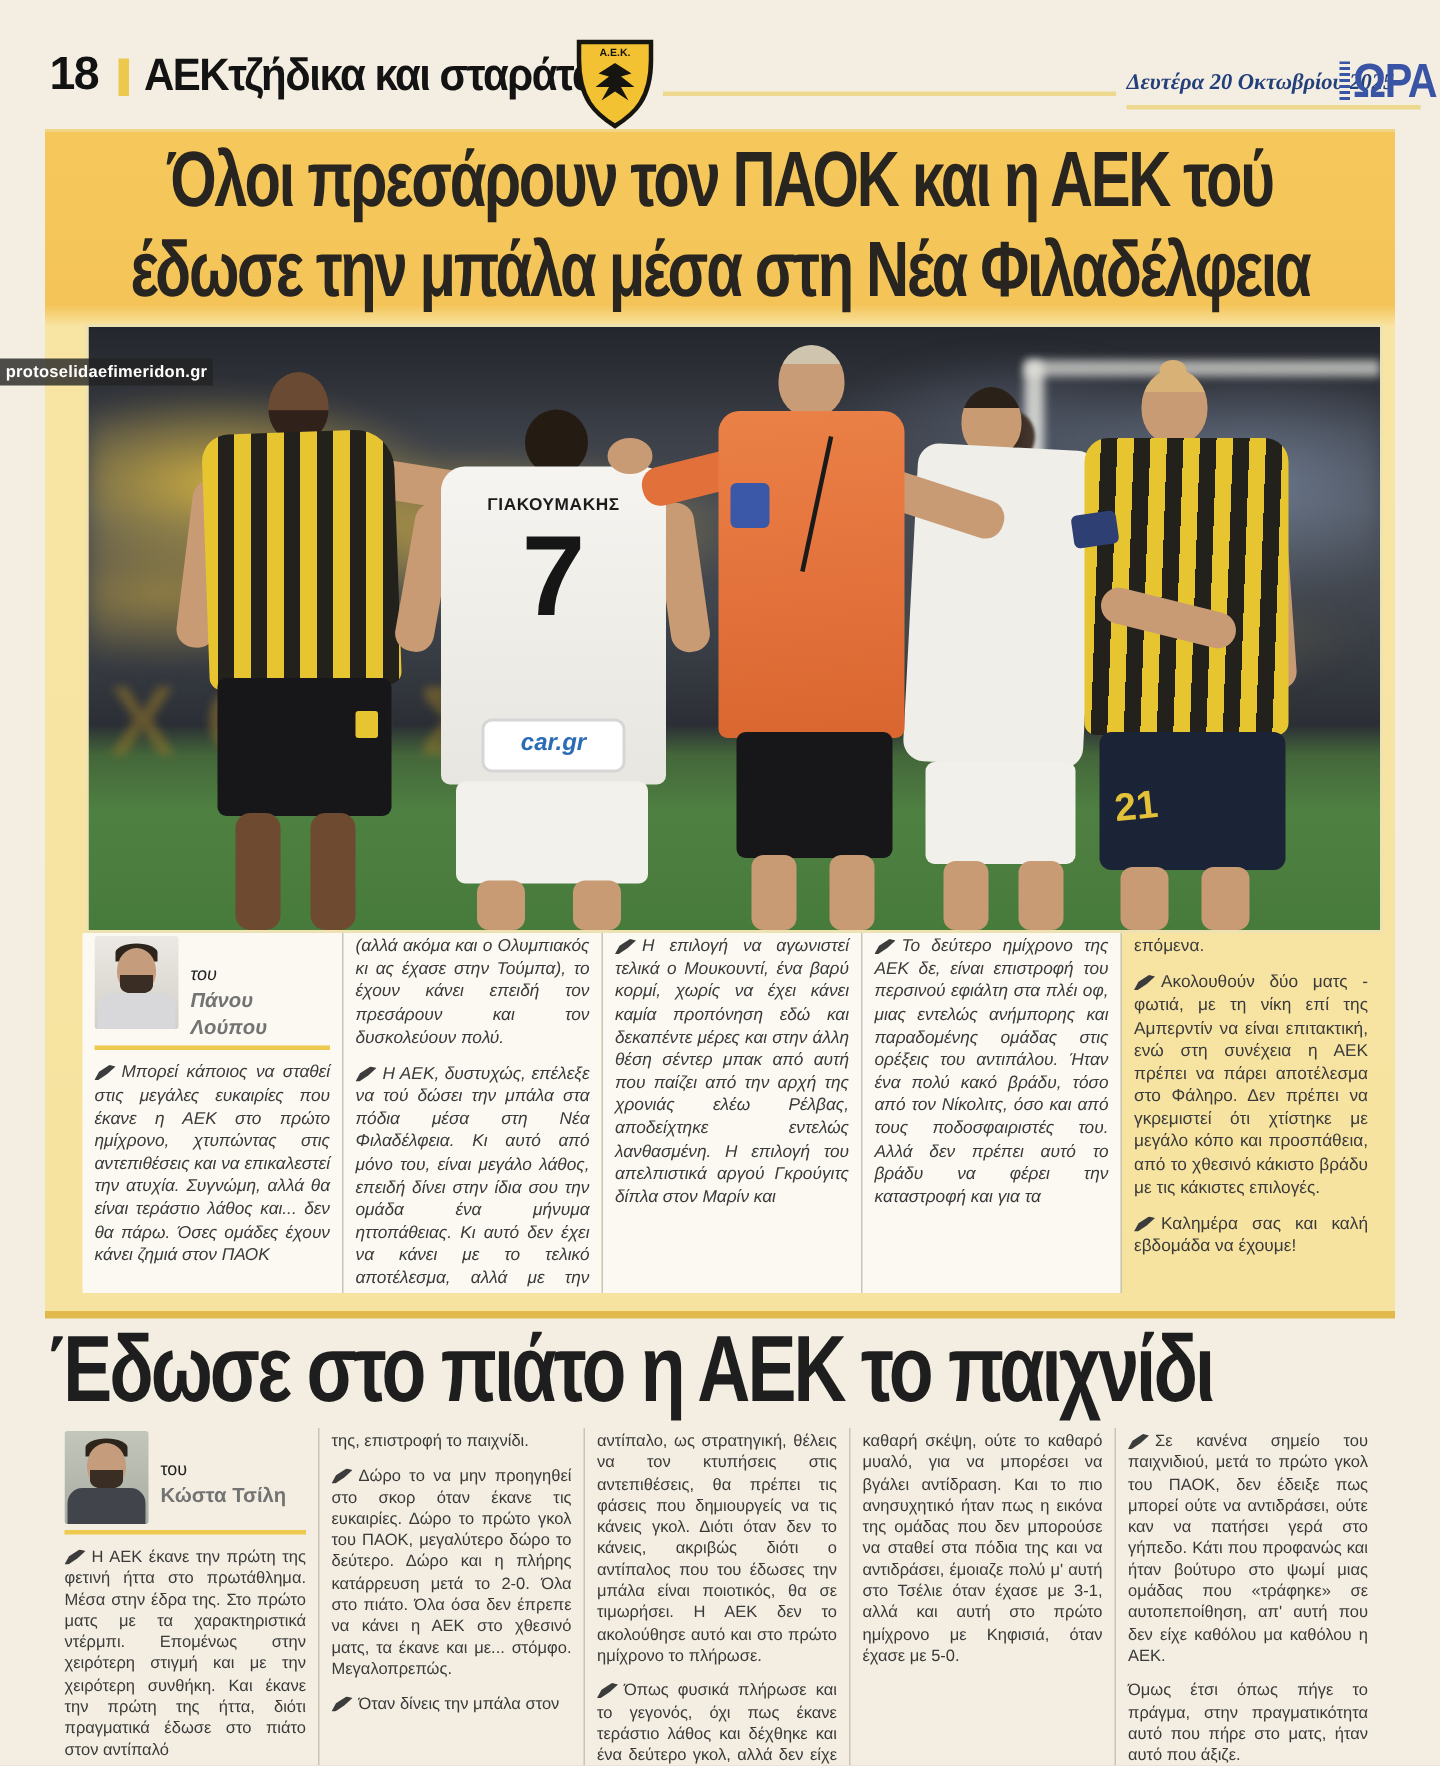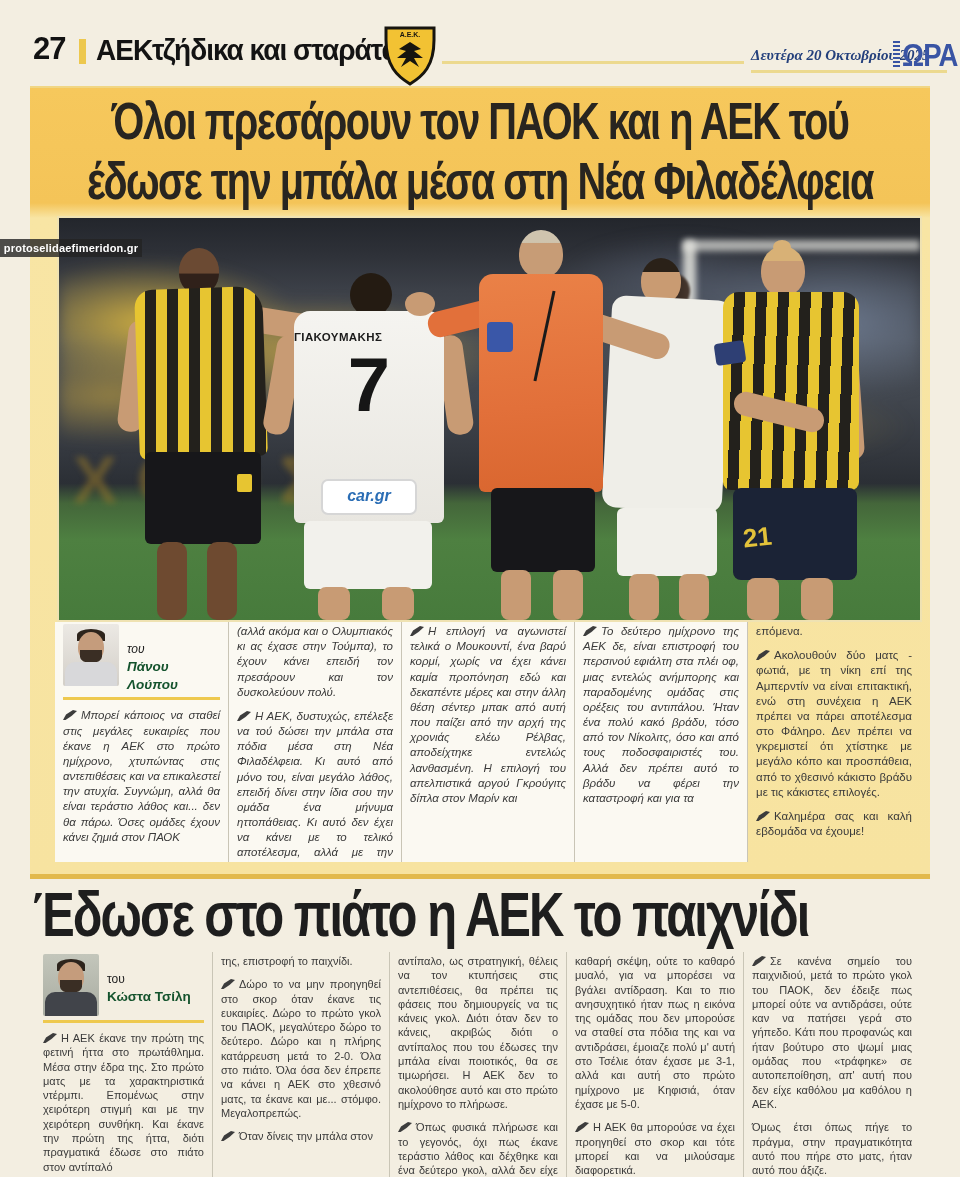--- a/index.html
+++ b/index.html
@@ -61,37 +61,37 @@
   .author{overflow:hidden;margin-bottom:2px;}
   .avatar{float:left;width:56px;height:62px;position:relative;overflow:hidden;border-radius:2px;margin-right:8px;}
   .av1{background:linear-gradient(180deg,#ece9e4,#d3cfc8);}
   .av2{background:linear-gradient(180deg,#c3c6bb,#a9aca1);}
   .av-head{position:absolute;left:15px;top:8px;width:26px;height:30px;border-radius:50% 50% 46% 46%;background:#c59c7c;}
   .av-hair{position:absolute;left:14px;top:5px;width:28px;height:12px;border-radius:50% 50% 0 0;background:#2d241c;}
   .av-beard{position:absolute;left:17px;top:26px;width:22px;height:13px;border-radius:0 0 48% 48%;background:#3a2e24;}
   .av-body1{position:absolute;left:2px;top:38px;width:52px;height:24px;border-radius:10px 10px 0 0;background:#d8d8da;}
   .av-body2{position:absolute;left:2px;top:38px;width:52px;height:24px;border-radius:10px 10px 0 0;background:#41444a;}
   .by-prefix{font-size:12px;color:#222;padding-top:18px;}
-  .by-name{font-size:13.5px;font-weight:bold;color:#14532d;}
+  .by-name{font-size:13.5px;font-weight:bold;color:#737373;}
   .author-rule{height:3px;background:#eec94f;margin:4px 0 8px 0;clear:both;}
 
   .headline2{position:absolute;left:33px;top:878px;width:895px;white-space:nowrap;font-size:49px;font-weight:800;color:#1e1e1e;letter-spacing:-2px;transform:scale(1.0,1.28);transform-origin:left top;}
 
   
-  .j-name{position:absolute;left:0;top:20px;width:100%;text-align:left;font-size:11.5px;font-weight:bold;color:#1b1b1b;letter-spacing:.4px;}
+  .j-name{position:absolute;left:0;top:20px;width:100%;text-align:center;font-size:11.5px;font-weight:bold;color:#1b1b1b;letter-spacing:.4px;}
   .j-num7{position:absolute;left:0;top:30px;width:100%;text-align:center;font-size:76px;font-weight:800;color:#161616;}
   .j-cargr{position:absolute;left:50%;transform:translateX(-50%);bottom:8px;width:92px;height:32px;background:#fff;border:2px solid #d6d6d6;border-radius:7px;text-align:center;line-height:30px;font-size:16px;font-weight:bold;font-style:italic;color:#2a6db5;}
   .j-num21{position:absolute;left:10px;top:34px;font-size:26px;font-weight:800;color:#e3c23a;transform:rotate(-6deg);}
 </style>
 </head>
 <body>
 
 <div id="page">
 
-  <div class="page-number">27</div>
+  <div class="page-number">18</div>
   <div class="hdr-tick"></div>
   <div class="hdr-title">ΑΕΚτζήδικα και σταράτα...</div>
   <svg class="crest" viewBox="0 0 54 62">
     <path d="M3 2 h48 v12 c0 26 -11 36 -24 44 c-13 -8 -24 -18 -24 -44 z" fill="#f2c233" stroke="#17150f" stroke-width="3"></path>
     <text x="27" y="11" text-anchor="middle" font-size="7" font-weight="bold" fill="#17150f">Α.Ε.Κ.</text>
     <path d="M27 16 l-11 7 l7 2 l-9 7 l9 0 l-5 9 l9 -6 l9 6 l-5 -9 l9 0 l-9 -7 l7 -2 z" fill="#17150f"></path>
   </svg>
   <div class="hdr-line-a"></div>
   <div class="hdr-date">Δευτέρα 20 Οκτωβρίου 2025</div>
   <div class="ora">
@@ -275,23 +275,20 @@
         <div>
           <p class="para">αντίπαλο, ως στρατηγική, θέλεις να τον κτυπήσεις στις αντεπιθέσεις, θα πρέπει τις φάσεις που δημιουργείς να τις κάνεις γκολ. Διότι όταν δεν το κάνεις, ακριβώς διότι ο αντίπαλος που του έδωσες την μπάλα είναι ποιοτικός, θα σε τιμωρήσει. Η ΑΕΚ δεν το ακολούθησε αυτό και στο πρώτο ημίχρονο το πλήρωσε.</p>
           <p class="para"><svg class="pen" width="14" height="10" viewBox="0 0 14 10">
               <path d="M0 10 L3 4.5 L10 0 L14 1 L8.5 6 L2.5 10 Z" fill="#3c3c3c"></path>
             </svg>Όπως φυσικά πλήρωσε και το γεγονός, όχι πως έκανε τεράστιο λάθος και δέχθηκε και ένα δεύτερο γκολ, αλλά δεν είχε ούτε την</p>
         </div>
       </div>
     <div class="col">
         <div>
           <p class="para">καθαρή σκέψη, ούτε το καθαρό μυαλό, για να μπορέσει να βγάλει αντίδραση. Και το πιο ανησυχητικό ήταν πως η εικόνα της ομάδας που δεν μπορούσε να σταθεί στα πόδια της και να αντιδράσει, έμοιαζε πολύ μ' αυτή στο Τσέλιε όταν έχασε με 3-1, αλλά και αυτή στο πρώτο ημίχρονο με Κηφισιά, όταν έχασε με 5-0.</p>
-          <p class="para"><svg class="pen" width="14" height="10" viewBox="0 0 14 10">
-              <path d="M0 10 L3 4.5 L10 0 L14 1 L8.5 6 L2.5 10 Z" fill="#3c3c3c"></path>
-            </svg>Η ΑΕΚ θα μπορούσε να έχει προηγηθεί στο σκορ και τότε μπορεί και να μιλούσαμε διαφορετικά.</p>
         </div>
       </div>
     <div class="col">
         <div>
           <p class="para"><svg class="pen" width="14" height="10" viewBox="0 0 14 10">
               <path d="M0 10 L3 4.5 L10 0 L14 1 L8.5 6 L2.5 10 Z" fill="#3c3c3c"></path>
             </svg>Σε κανένα σημείο του παιχνιδιού, μετά το πρώτο γκολ του ΠΑΟΚ, δεν έδειξε πως μπορεί ούτε να αντιδράσει, ούτε καν να πατήσει γερά στο γήπεδο. Κάτι που προφανώς και ήταν βούτυρο στο ψωμί μιας ομάδας που «τράφηκε» σε αυτοπεποίθηση, απ' αυτή που δεν είχε καθόλου μα καθόλου η ΑΕΚ.</p>
           <p class="para">Όμως έτσι όπως πήγε το πράγμα, στην πραγματικότητα αυτό που πήρε στο ματς, ήταν αυτό που άξιζε.</p>
         </div>
       </div>

